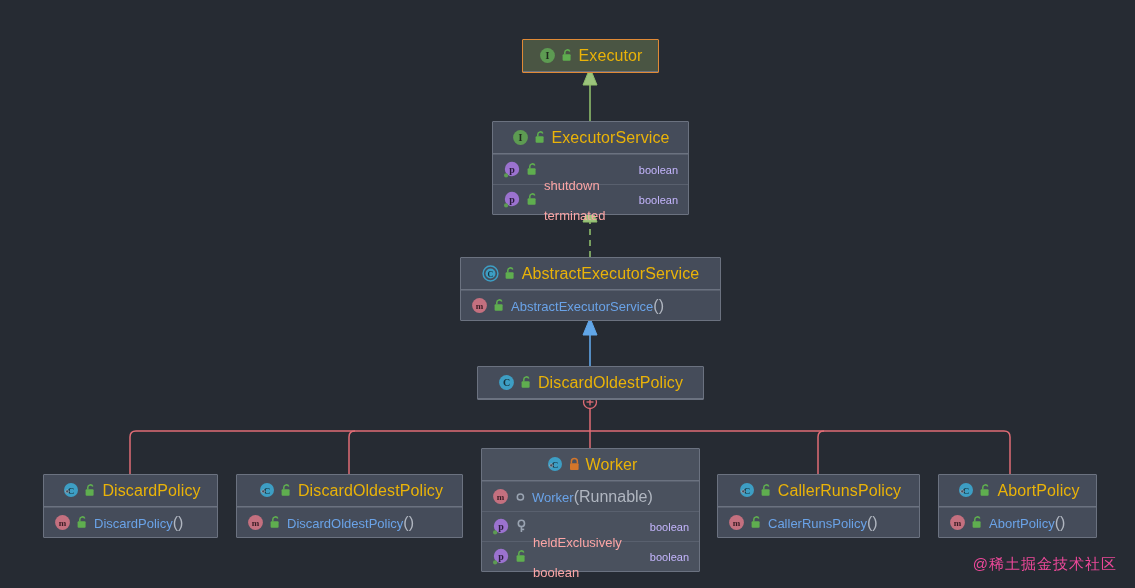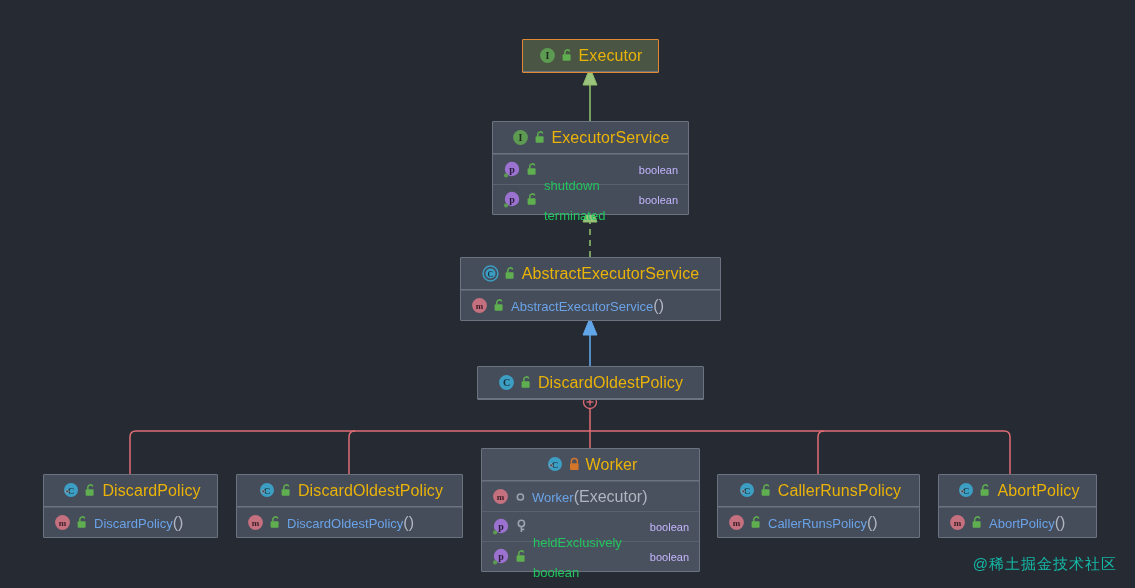--- a/index.html
+++ b/index.html
@@ -59,42 +59,42 @@
   .nrow.member:first-child { border-top: none; }
   .title {
     color: #eab308;
     font-size: 16px;
     letter-spacing: .1px;
   }
   .member-name {
     color: #6aa3e8;
     font-size: 13px;
   }
-  .member-name.field { color: #22c55e; margin-top: 32px; }
+  .member-name.field { color: #fca5a5; margin-top: 32px; }
   .paren { color: #b0b6c0; }
   .mtype {
     color: #c4b5fd;
     font-size: 11px;
     margin-left: auto;
     padding-left: 18px;
   }
   .ic {
     display: inline-flex;
     align-items: center;
     justify-content: center;
     flex: 0 0 auto;
     margin-right: 5px;
   }
   .ic svg { display: block; }
   .name-wrap { display: inline-flex; align-items: baseline; }
   .watermark {
     position: absolute;
     right: 18px;
     bottom: 14px;
-    color: #14b8a6;
+    color: #ec4899;
     font-size: 15px;
     letter-spacing: 1px;
   }
 </style>
 </head>
 <body style="background: rgb(38, 43, 51);">
 
 <div id="canvas">
 
   <svg class="edges" viewBox="0 0 1135 588">
@@ -361,21 +361,21 @@
         <text x="8.5" y="12" text-anchor="middle" font-family="Liberation Serif, serif" font-size="9" font-weight="bold" fill="#3b1c24">m</text>
             </svg>
           </span>
           <span class="ic">
             <svg width="13" height="15" viewBox="0 0 13 15">
         <circle cx="6.4" cy="8" r="3.1" fill="none" stroke="#9aa4b2" stroke-width="1.5"></circle>
             </svg>
           </span>
           <span class="name-wrap">
             <span class="member-name">Worker</span>
-            <span class="paren">(Executor)</span>
+            <span class="paren">(Runnable)</span>
           </span>
         </div>
         <div class="nrow member">
           <span class="ic">
             <svg width="18" height="18" viewBox="0 0 18 18">
         <circle cx="9" cy="8" r="7.2" fill="#9b72cf"></circle>
         <text x="9" y="11.8" text-anchor="middle" font-family="Liberation Serif, serif" font-size="10" font-weight="bold" fill="#2a1c3d">p</text>
         <circle cx="3.1" cy="14.4" r="2.1" fill="#5d9b52"></circle>
             </svg>
           </span>

